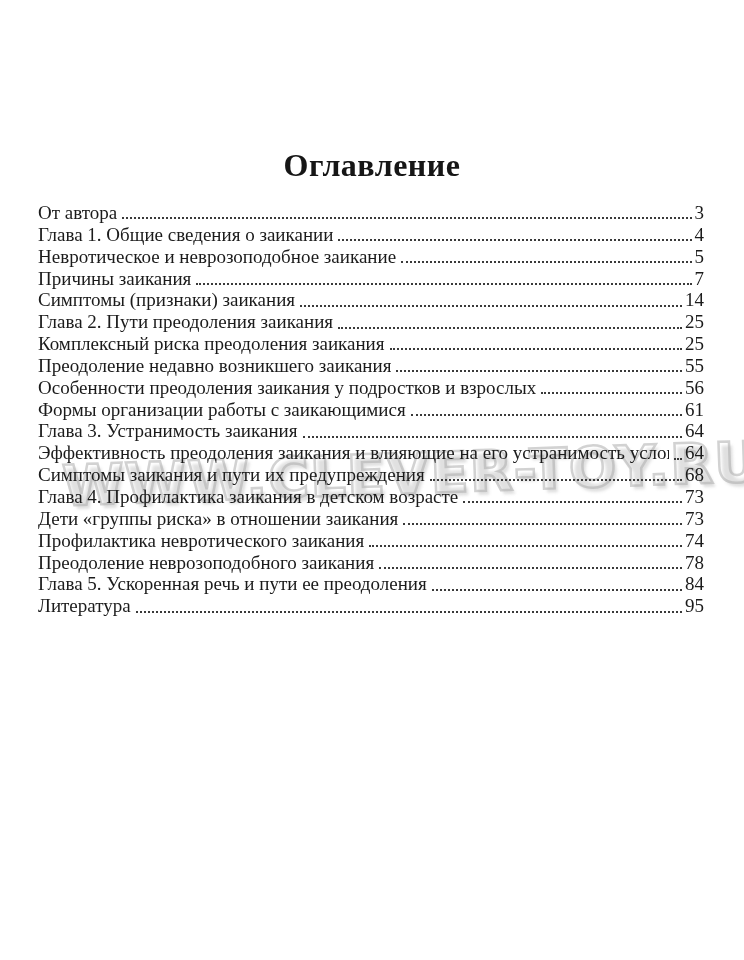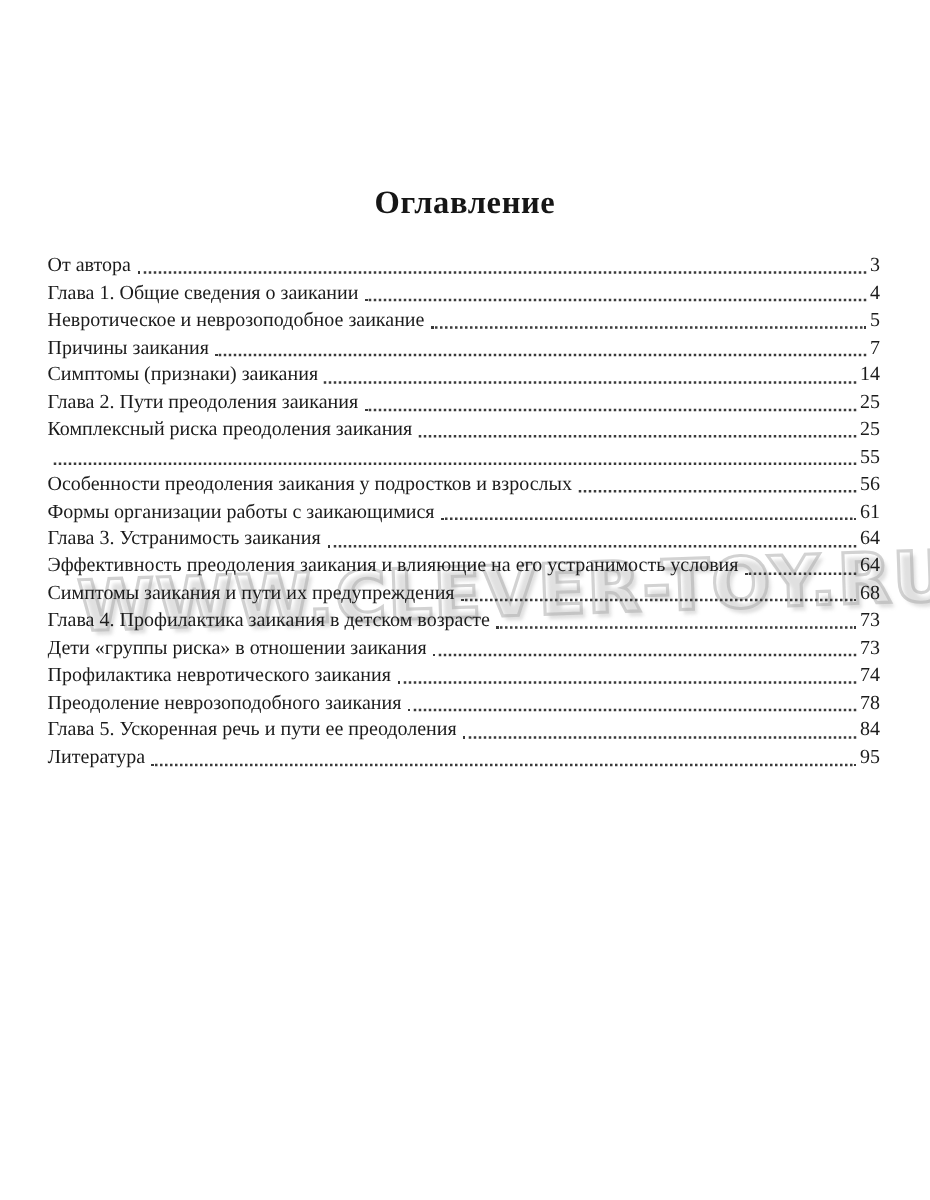--- a/index.html
+++ b/index.html
@@ -16,21 +16,21 @@
     font-family: "Liberation Serif", "DejaVu Serif", serif;
     color: #1b1b1b;
   }
   .doc-title {
     position: absolute;
     top: 147px;
     left: 0;
     right: 0;
     margin: 0;
     text-align: center;
-    font-size: 26px;
+    font-size: 32px;
     font-weight: bold;
     letter-spacing: 0.5px;
     color: #161616;
   }
   .watermark {
     position: absolute;
     top: 442px;
     left: 62px;
     width: 660px;
     text-align: center;
@@ -50,21 +50,21 @@
     position: absolute;
     top: 202px;
     left: 38px;
     right: 40px;
     z-index: 2;
   }
   .toc-row {
     display: flex;
     align-items: flex-start;
     height: 21.85px;
-    font-size: 16px;
+    font-size: 19px;
     line-height: 21.85px;
     white-space: nowrap;
   }
   .toc-label {
     flex: 0 1 auto;
     overflow: hidden;
   }
   .toc-leader {
     flex: 1 1 auto;
     min-width: 8px;
@@ -124,20 +124,21 @@
     <span class="toc-page">25</span>
   </div>
 
   <div class="toc-row">
     <span class="toc-label">Комплексный риска преодоления заикания</span>
     <span class="toc-leader"></span>
     <span class="toc-page">25</span>
   </div>
 
   <div class="toc-row">
+    <span class="toc-label">Преодоление недавно возникшего заикания</span>
     <span class="toc-leader"></span>
     <span class="toc-page">55</span>
   </div>
 
   <div class="toc-row">
     <span class="toc-label">Особенности преодоления заикания у подростков и взрослых</span>
     <span class="toc-leader"></span>
     <span class="toc-page">56</span>
   </div>
 

